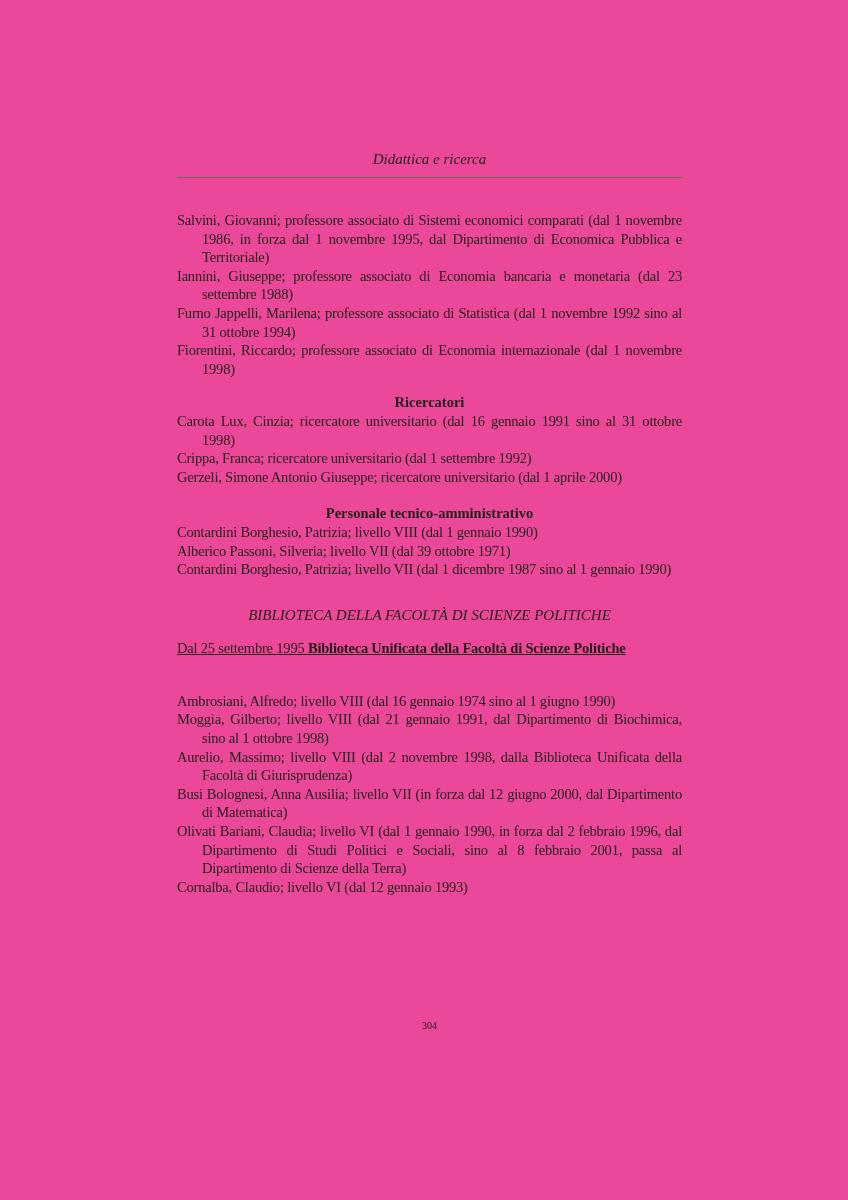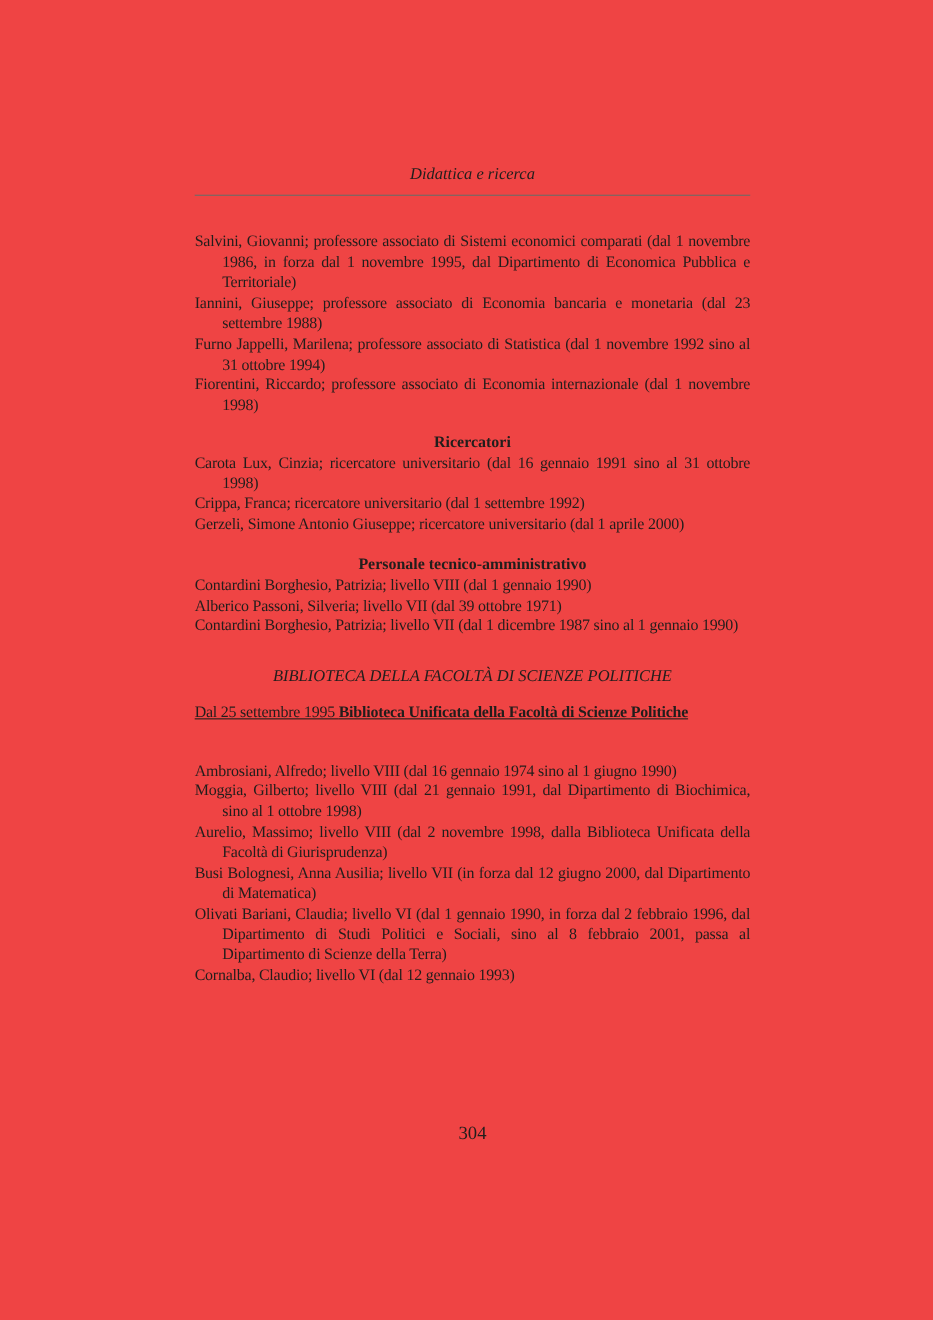--- a/index.html
+++ b/index.html
@@ -5,21 +5,21 @@
   html, body {
     margin: 0;
     padding: 0;
     background: #e9e9e9;
   }
   .page {
     position: relative;
     width: 848px;
     height: 1200px;
     margin: 0 auto;
-    background: #ef4444;
+    background: #ec4899;
     font-family: "Liberation Serif", serif;
     color: #211e1c;
     overflow: hidden;
   }
   .column {
     position: absolute;
     left: 177px;
     width: 505px;
   }
   .running-head {
@@ -67,21 +67,21 @@
     margin-top: 11px;
     padding-left: 25px;
     text-indent: -25px;
     text-decoration: underline;
   }
   .biblioteca-intro .bold-part { font-weight: bold; }
   .biblioteca-entries { margin-top: 34px; }
   .page-number {
     top: 1020px;
     text-align: center;
-    font-size: 17px;
+    font-size: 10px;
   }
 </style>
 </head>
 <body>
 
 <div class="page">
 
   <div class="column running-head">Didattica e ricerca</div>
 
   <div class="column head-rule"></div>

